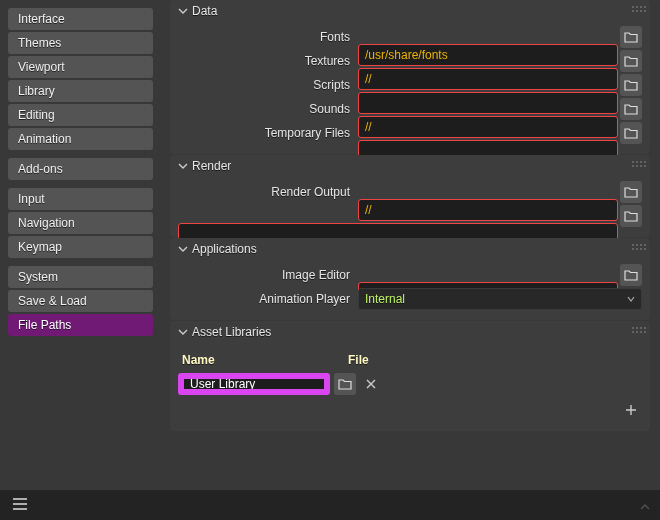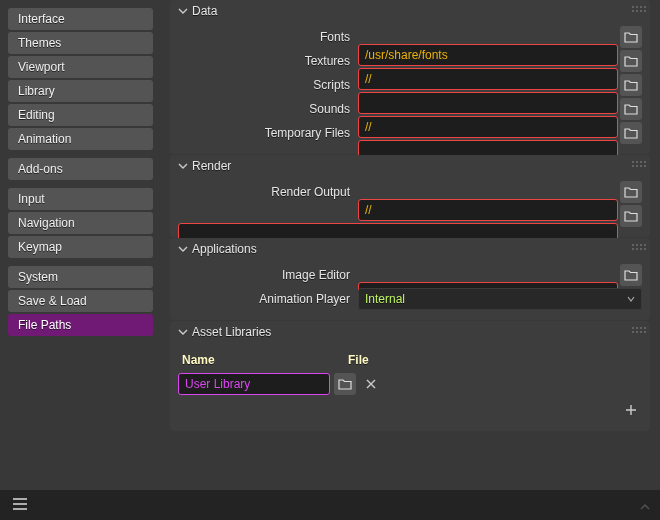--- a/index.html
+++ b/index.html
@@ -124,22 +124,22 @@
     color:#fef9c3;
     text-shadow: 0 1px 0 rgba(0,0,0,0.6);
     font-weight: bold;
   }
   .asset-head .col1 { width: 152px; }
   .asset-row {
     display:flex; align-items:center; height:22px; gap:4px;
   }
   .name-input {
     width:152px; height:22px;
-    background:#1d1d1d; border:1px solid #d946ef; border-radius:3px;
-    color:#d946ef; padding:0 6px; font-size:12px; outline:none;
+    background:#1d1d1d; border:6px solid #d946ef; border-radius:3px;
+    color:#ffffff; padding:0 6px; font-size:12px; outline:none;
   }
   .path-input {
     flex:1; height:22px;
     background:#1d1d1d; border:1px solid #3a3a3a; border-radius:3px;
     color:#e0e0e0; padding:0 6px; font-size:12px; outline:none;
   }
   .plain-icon {
     width:22px; height:22px;
     display:flex; align-items:center; justify-content:center;
     cursor:pointer;

